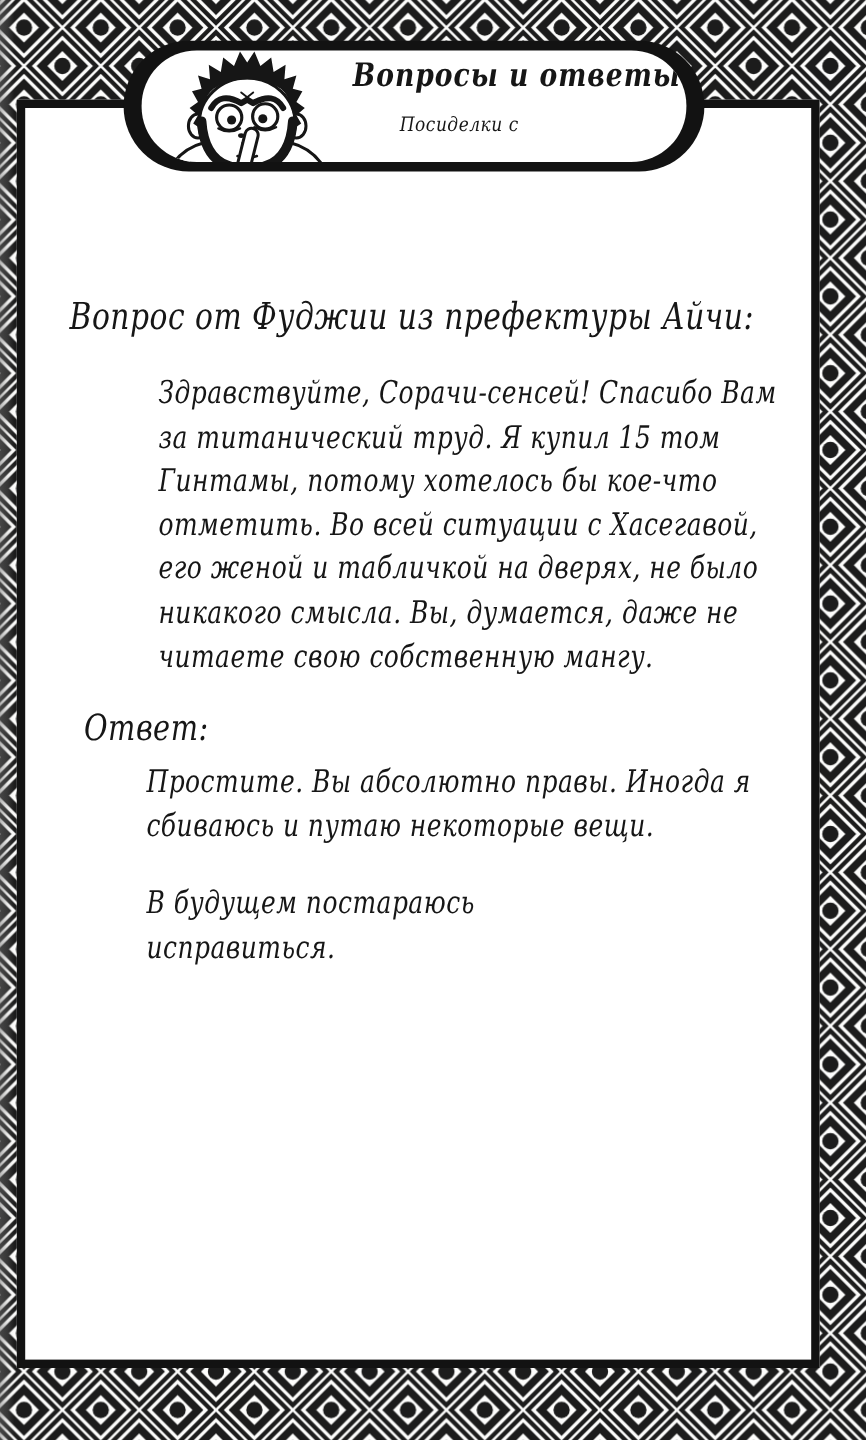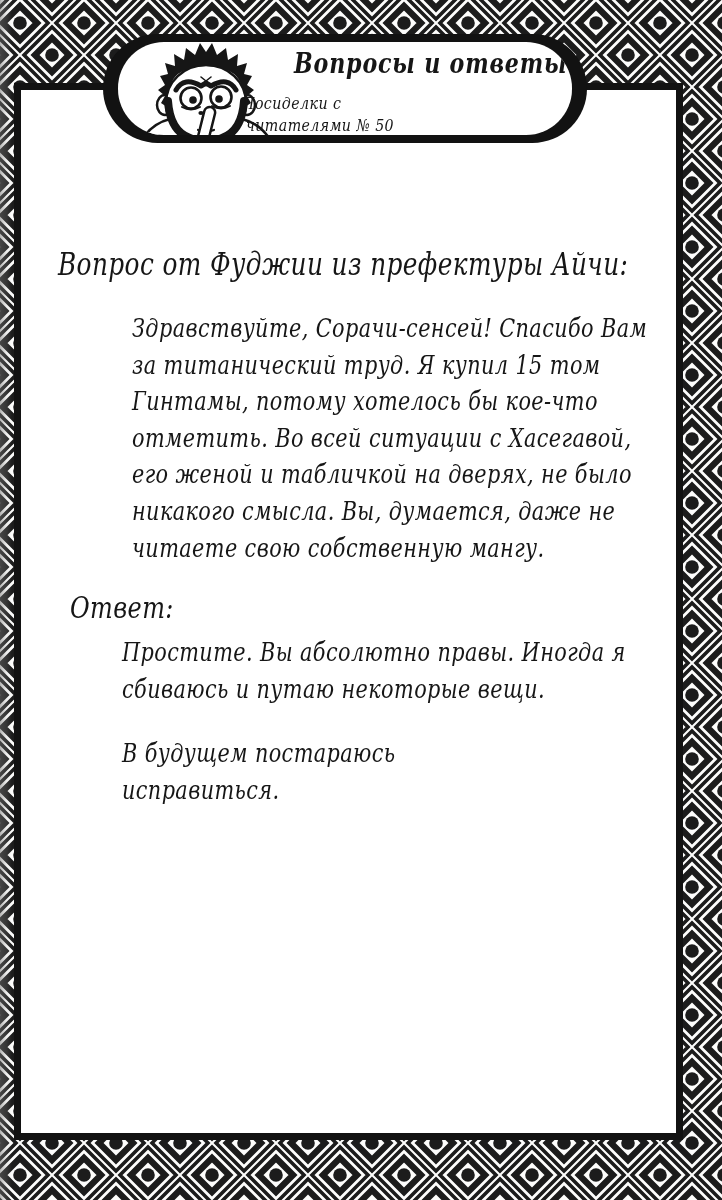--- a/index.html
+++ b/index.html
@@ -29,21 +29,21 @@
   }
   .mascot-svg{position:absolute;left:-12px;top:-19px;width:200px;height:150px;}
   .cap-title{
     position:absolute;left:128px;right:24px;top:6px;
     text-align:center;white-space:nowrap;
     font-size:27px;font-weight:bold;font-style:italic;letter-spacing:1px;
   }
   .cap-title>span{display:inline-block;transform:scaleX(.82);transform-origin:center top;}
   .cap-sub{
     position:absolute;left:116px;right:40px;top:51px;
-    text-align:left;line-height:22px;
+    text-align:center;line-height:22px;
     font-size:16.5px;font-style:italic;letter-spacing:.5px;
   }
   .cap-sub .subline{white-space:nowrap;}
   .cap-sub .subline>span{display:inline-block;transform:scaleX(.86);transform-origin:center top;}
   .txt{
     position:absolute;z-index:2;font-style:italic;white-space:nowrap;
     transform:scaleX(.8);transform-origin:left top;letter-spacing:.5px;
   }
   .q-label{left:58px;top:246px;font-size:31px;}
   .q-body{left:132px;top:310px;font-size:26px;line-height:36.6px;}
@@ -113,23 +113,20 @@
       </g>
     </svg>
 
     <div class="cap-title">
       <span>Вопросы и ответы от Сорачи.</span>
     </div>
     <div class="cap-sub">
       <div class="subline">
         <span>Посиделки с</span>
       </div>
-      <div class="subline">
-        <span>читателями № 50</span>
-      </div>
     </div>
 
   </div>
 </div>
 
 <div class="txt q-label">Вопрос от Фуджии из префектуры Айчи:</div>
 
 <div class="txt q-body">
   <div>Здравствуйте, Сорачи-сенсей! Спасибо Вам</div>
   <div>за титанический труд. Я купил 15 том</div>

